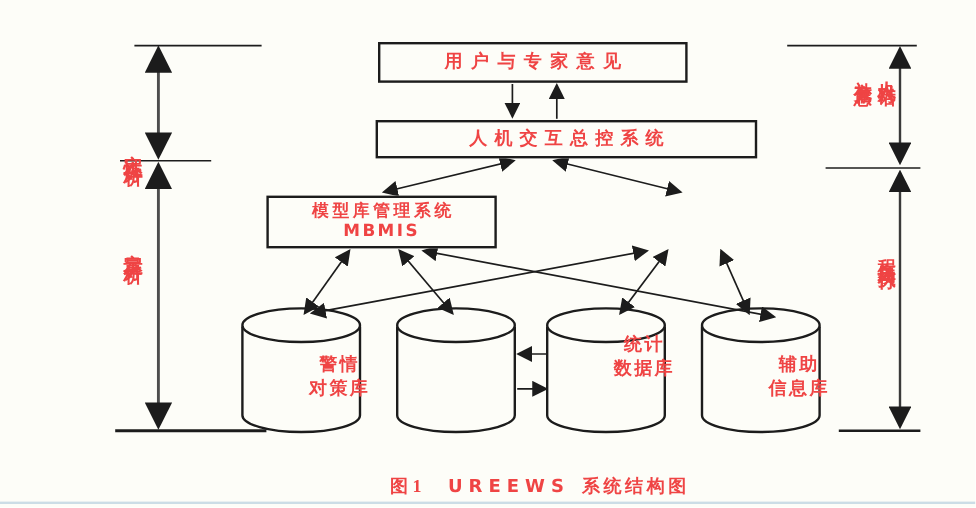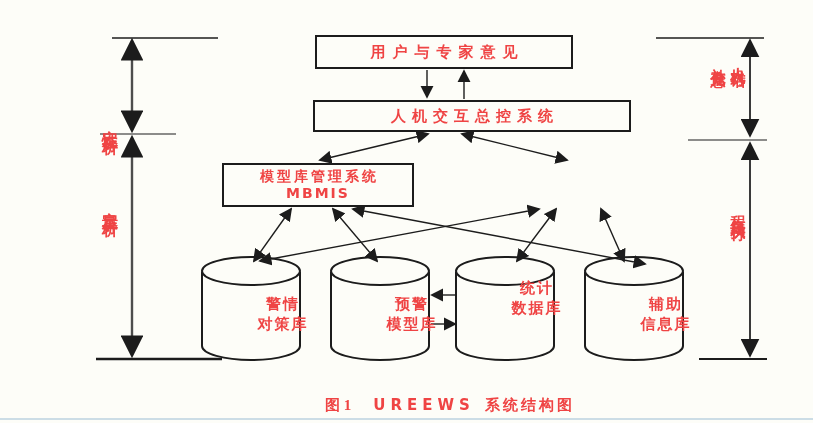--- a/index.html
+++ b/index.html
@@ -107,22 +107,20 @@
   </div>
 
   <div class="box" style="left:222px;top:163px;width:192px;height:44px;">
     <div class="cn small">模型库管理系统</div>
     <div class="en">MBMIS</div>
   </div>
 
 
   <div class="cyl-label" style="left:201px;top:294px;">警情
 对策库</div>
-  <div class="cyl-label" style="left:330px;top:294px;">预警
-模型库</div>
   <div class="cyl-label" style="left:455px;top:278px;">统计
 数据库</div>
   <div class="cyl-label" style="left:584px;top:294px;">辅助
 信息库</div>
 
   <div class="vtext" style="left:99px;top:117px;font-size:16px;">定性分析</div>
   <div class="vtext" style="left:99px;top:199px;font-size:16px;">定量分析</div>
 
   <div class="vtext" style="left:708px;top:55px;letter-spacing:2px;">补充信息</div>
   <div class="vtext" style="left:728px;top:55px;letter-spacing:2px;">人机对话</div>

